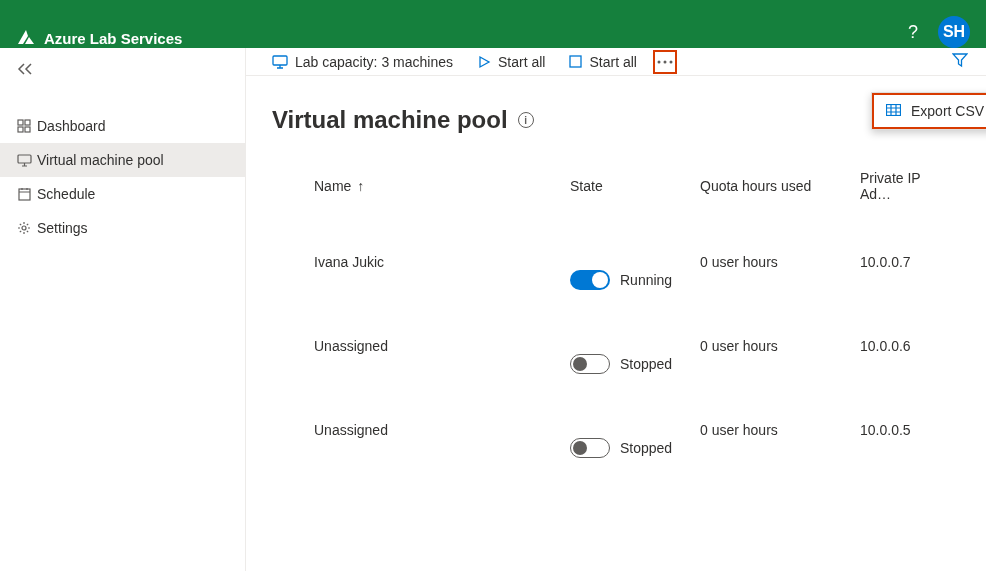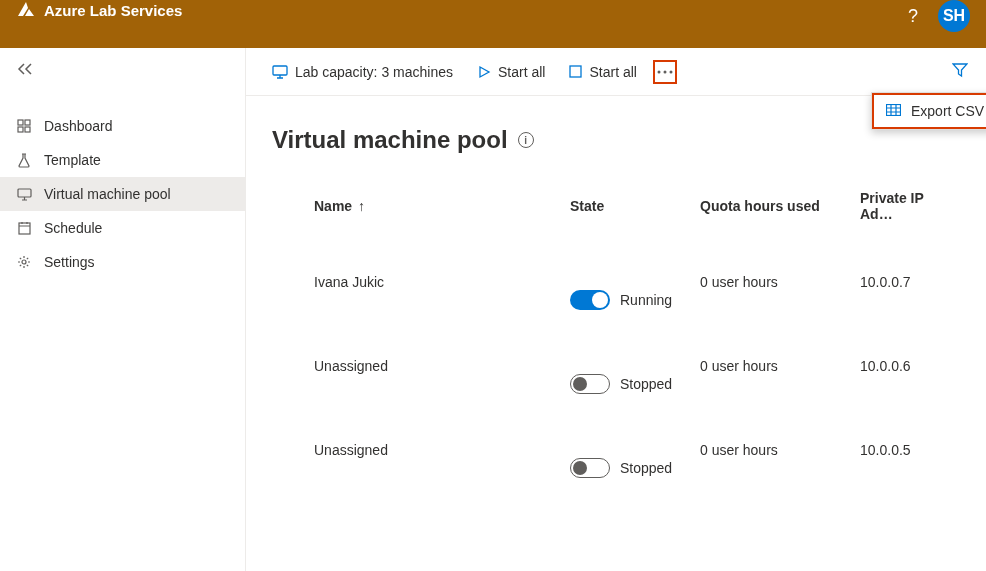--- a/index.html
+++ b/index.html
@@ -1,45 +1,45 @@
 <!DOCTYPE html>
 <html><head>
 <meta charset="utf-8">
 <style>
 * { box-sizing: border-box; margin: 0; padding: 0; }
 body { font-family: "Segoe UI", Arial, sans-serif; font-size: 14px; color: #323130; background: #fff; width: 986px; height: 571px; overflow: hidden; }
-.topbar { background: #a16207; height: 48px; display: flex; align-items: flex-start; color: #fff; padding: 0 16px; }
+.topbar { background: #15803d; height: 48px; display: flex; align-items: flex-end; color: #fff; padding: 0 16px; }
 .topbar .logo { display: flex; align-items: center; gap: 8px; font-weight: 600; font-size: 15px; }
 .topbar .logo .tri { fill: #fff; }
 .topbar .crumbs { display: flex; align-items: center; margin-left: 50px; gap: 10px; font-size: 13px; }
 .topbar .crumbs .rg-block { background: #28221f; padding: 4px 10px; border-radius: 2px; display: flex; align-items: center; gap: 8px; }
 .topbar .right { margin-left: auto; display: flex; align-items: center; gap: 20px; }
 .avatar { width: 32px; height: 32px; border-radius: 50%; background: #0078d4; display: flex; align-items: center; justify-content: center; font-size: 16px; font-weight: 600; color:#fff;}
 .layout { display: flex; height: calc(571px - 48px); }
 .sidebar { width: 246px; border-right: 1px solid #edebe9; padding-top: 6px; }
 .sidebar .collapse { padding: 8px 16px 14px; color: #605e5c; cursor: pointer; }
 .sidebar .sep { height: 16px; }
-.nav-item { display: flex; align-items: center; gap: 12px; padding: 9px 16px; cursor: pointer; color: #323130; }
+.nav-item { display: flex; align-items: center; gap: 5px; padding: 9px 16px; cursor: pointer; color: #323130; }
 .nav-item.active { background: #edebe9; }
 .nav-item .icon { width: 16px; display:flex; justify-content:center; color:#605e5c;}
 .main { flex: 1; display: flex; flex-direction: column; }
-.toolbar { height: 48px; border-bottom: 1px solid #edebe9; display: flex; align-items: center; padding: 0 18px; gap: 8px; position: relative; }
+.toolbar { height: 28px; border-bottom: 1px solid #edebe9; display: flex; align-items: center; padding: 0 18px; gap: 8px; position: relative; }
 .tool { display: flex; align-items: center; gap: 7px; padding: 4px 8px; cursor: pointer; color: #323130; }
 .tool .i { color: #0078d4; display:flex; }
 .more-btn { width:24px; height:24px; display:flex; align-items:center; justify-content:center; border:2px solid #d83b01; color:#605e5c; cursor:pointer;}
 .filter-right { margin-left:auto; color:#0078d4; cursor:pointer;}
 .dropdown { position:absolute; top:44px; left:625px; width:180px; background:#fff; box-shadow:0 3px 8px rgba(0,0,0,0.2); border:1px solid #e1dfdd; z-index:10;}
 .dropdown .item { display:flex; align-items:center; gap:10px; padding:8px 12px; cursor:pointer;}
 .dropdown .item .i { color:#0078d4; }
 .dd-hl { border:2px solid #d83b01; }
 .content { padding: 30px 26px; overflow:auto;}
 h1.title { font-size: 24px; font-weight: 600; display:flex; align-items:center; gap:10px; margin-bottom: 26px;}
 h1.title .info { width:16px; height:16px; border:1px solid #605e5c; border-radius:50%; display:inline-flex; align-items:center; justify-content:center; font-size:10px; color:#605e5c; cursor:pointer;}
 table { width:100%; border-collapse: collapse; }
-th { text-align:left; font-weight:700; font-size:14px; padding: 10px 8px 18px; color:#323130; }
+th { text-align:left; font-weight:400; font-size:14px; padding: 10px 8px 18px; color:#323130; }
 th.name { padding-left: 42px;}
 td { padding: 14px 8px; color:#323130; }
 td.name { padding-left: 42px;}
 tr.row td { border-top: 0px; }
 .state-cell { display:flex; align-items:center; gap:10px;margin-top:36px;}
 .toggle { width:40px; height:20px; border-radius:10px; position:relative; cursor:pointer; }
 .toggle.on { background:#0078d4; }
 .toggle.on::after { content:""; position:absolute; right:2px; top:2px; width:16px; height:16px; background:#fff; border-radius:50%; }
 .toggle.off { background:#fff; border:1px solid #605e5c; }
 .toggle.off::after { content:""; position:absolute; left:2px; top:1.5px; width:14px; height:14px; background:#605e5c; border-radius:50%; }
@@ -76,28 +76,20 @@
         <div class="nav-item">
           <span class="icon">
             <svg width="14" height="14" viewBox="0 0 14 14" fill="none" stroke="currentColor" stroke-width="1.2">
               <rect x="1" y="1" width="5" height="5"></rect>
               <rect x="8" y="1" width="5" height="5"></rect>
               <rect x="1" y="8" width="5" height="5"></rect>
               <rect x="8" y="8" width="5" height="5"></rect>
             </svg>
           </span>
           <span>Dashboard</span>
-        </div>
-        <div class="nav-item">
-          <span class="icon">
-            <svg width="12" height="15" viewBox="0 0 12 15" fill="none" stroke="currentColor" stroke-width="1.2">
-              <path d="M4 1 H8 M5 1 V5 L1 13 Q1 14 2 14 H10 Q11 14 11 13 L7 5 V1"></path>
-            </svg>
-          </span>
-          <span>Template</span>
         </div>
         <div class="nav-item active">
           <span class="icon">
             <svg width="15" height="13" viewBox="0 0 15 13" fill="none" stroke="currentColor" stroke-width="1.2">
               <rect x="1" y="1" width="13" height="8" rx="1"></rect>
               <path d="M5 12 H10 M7.5 9 V12"></path>
             </svg>
           </span>
           <span>Virtual machine pool</span>
         </div>

